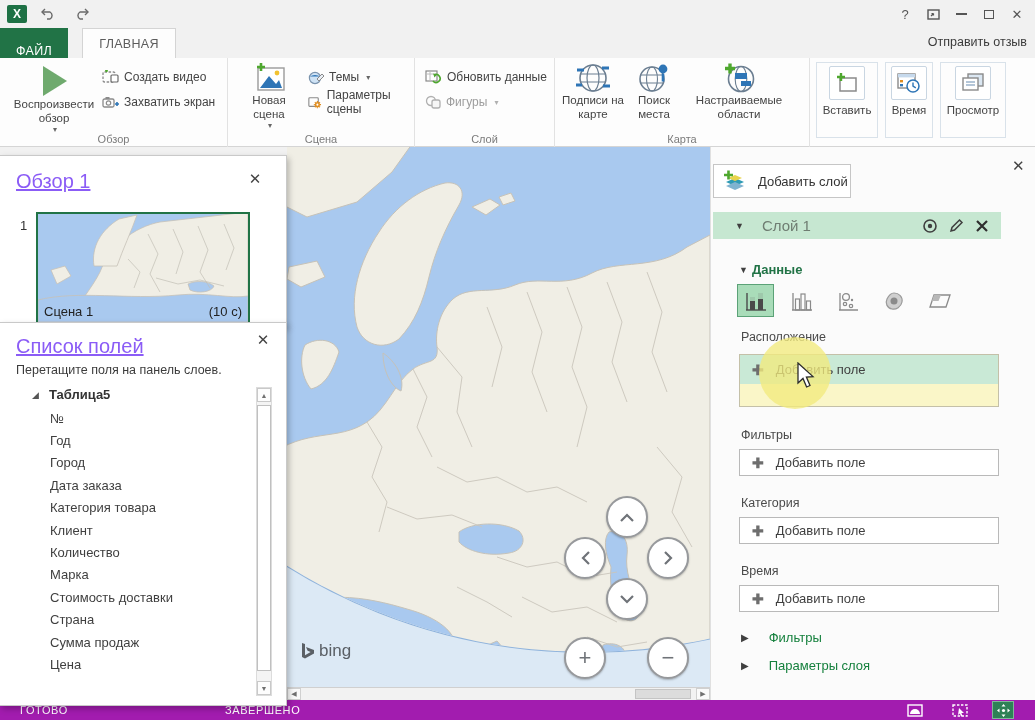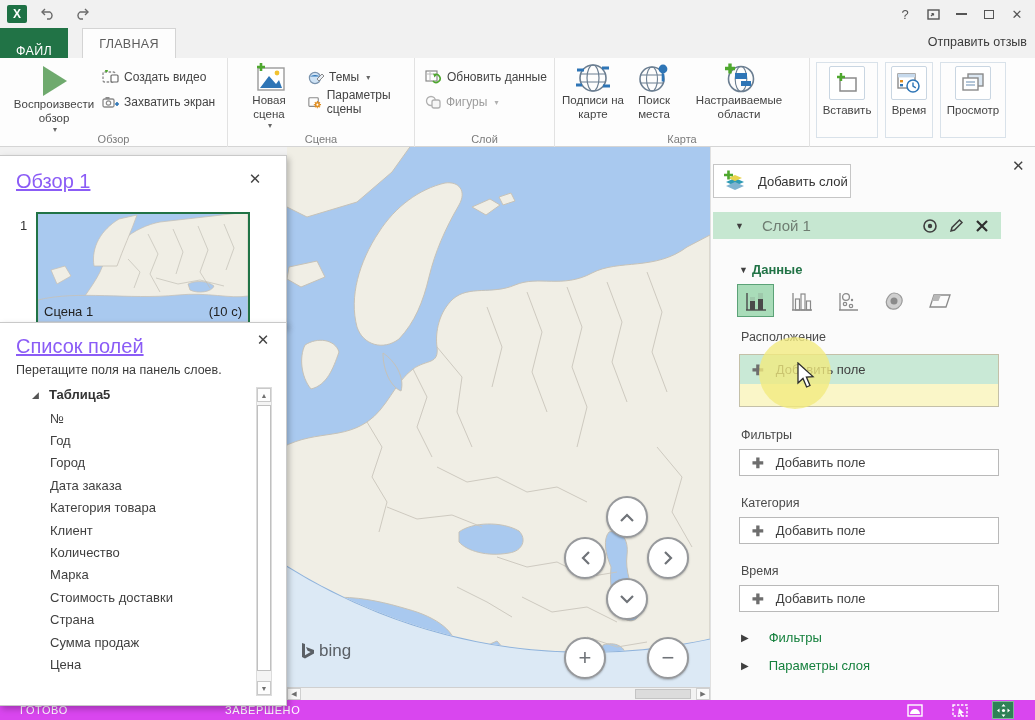--- a/index.html
+++ b/index.html
@@ -96,21 +96,21 @@
   .hl-band{width:100%;height:29px;background:#c9e9d6;display:flex;align-items:center;padding-left:12px;gap:12px;}
   .expander-row{position:absolute;left:2px;display:flex;align-items:center;}
   .exp-tri{font-size:10px;color:#3f3f3f;margin-left:28px;}
   .exp-label{font-size:13px;color:#15803d;margin-left:20px;}
 
   
   .click-highlight{position:absolute;left:759px;top:190px;width:72px;height:72px;border-radius:50%;background:#f2eb7e;opacity:.78;z-index:6;}
   .cursor{position:absolute;left:797px;top:215px;z-index:7;}
 
   
-  .statusbar{position:absolute;left:0;top:700px;width:1035px;height:20px;background:#d946ef;z-index:1;}
+  .statusbar{position:absolute;left:0;top:700px;width:1035px;height:20px;background:#a21caf;z-index:1;}
   .status-text{position:absolute;top:4px;color:#fff;font-size:11px;letter-spacing:.6px;}
   .sb-icon{position:absolute;top:2px;width:20px;height:16px;display:flex;align-items:center;justify-content:center;}
   .sb-icon.active{background:#2f8156;outline:1px solid #7fb99a;}
 </style>
 </head>
 <body>
 
 <div id="app">
 
   <div class="titlebar">

